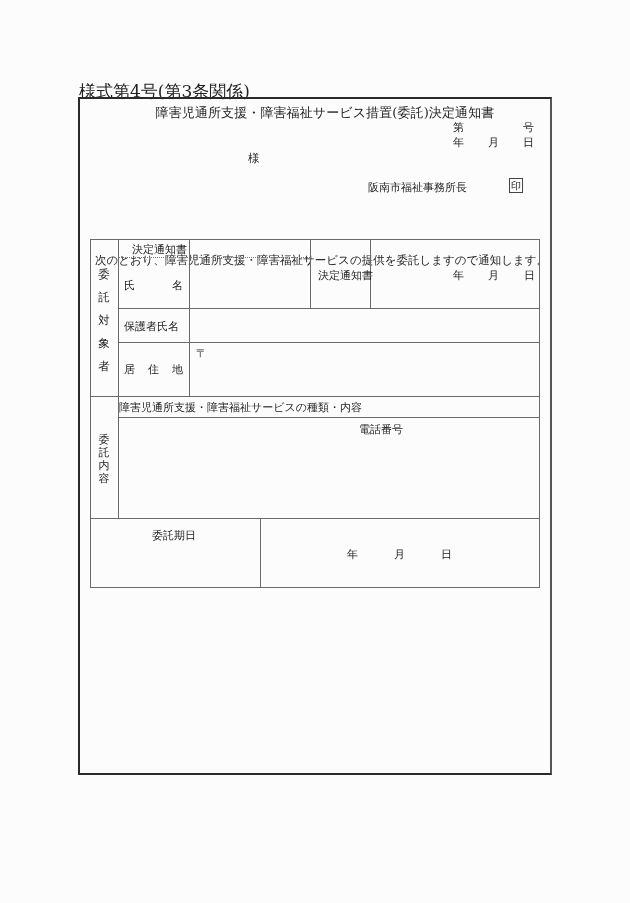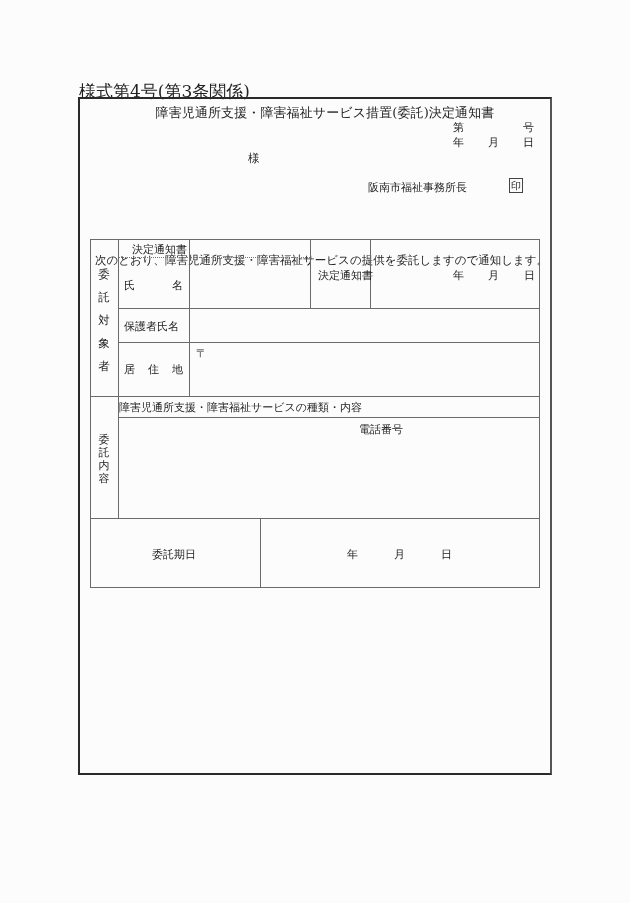--- a/index.html
+++ b/index.html
@@ -109,18 +109,18 @@
   <div class="vert2" style="left:97px;top:433px;">
     <div>委</div>
     <div>託</div>
     <div>内</div>
     <div>容</div>
   </div>
 
   <span class="cell-text" style="left:119px;top:400px;width:420px;">障害児通所支援・障害福祉サービスの種類・内容</span>
   <div class="field" style="left:120px;top:419px;width:418px;height:98px;"></div>
 
-  <span class="cell-text" style="left:152px;top:547px;">委託期日</span>
+  <span class="cell-text" style="left:152px;top:528px;">委託期日</span>
   <span class="cell-text" style="left:347px;top:547px;">年</span>
   <span class="cell-text" style="left:394px;top:547px;">月</span>
   <span class="cell-text" style="left:441px;top:547px;">日</span>
   <span class="field" style="left:262px;top:520px;width:276px;height:66px;"></span>
 </div>
 
 </body></html>

